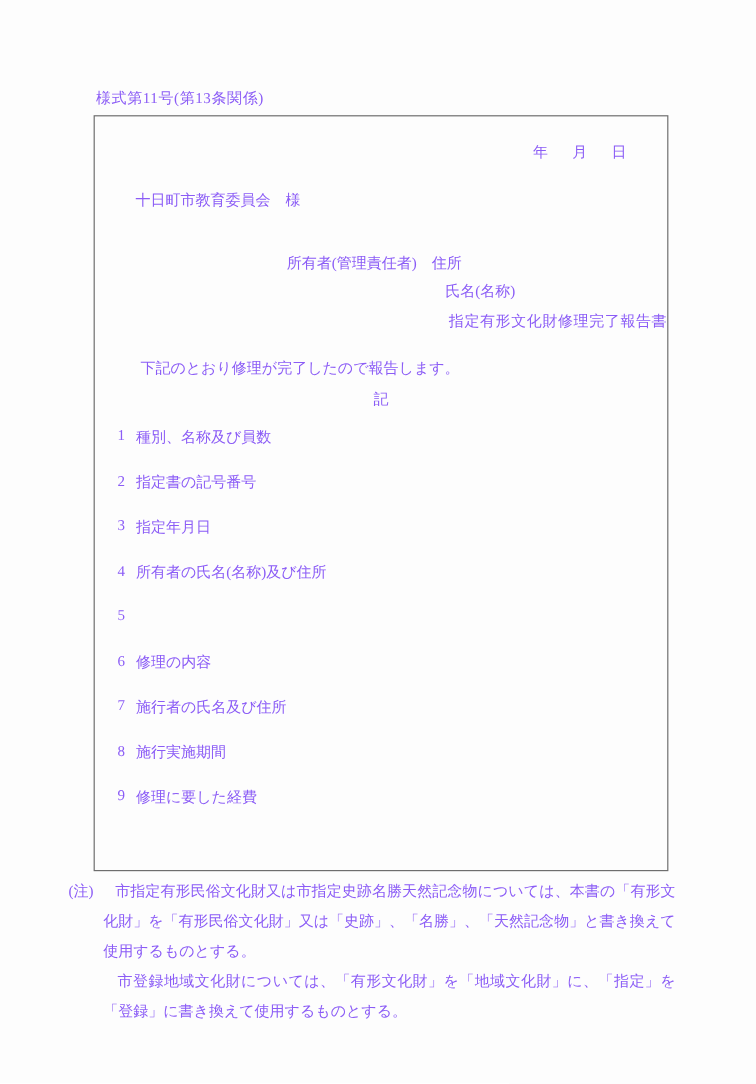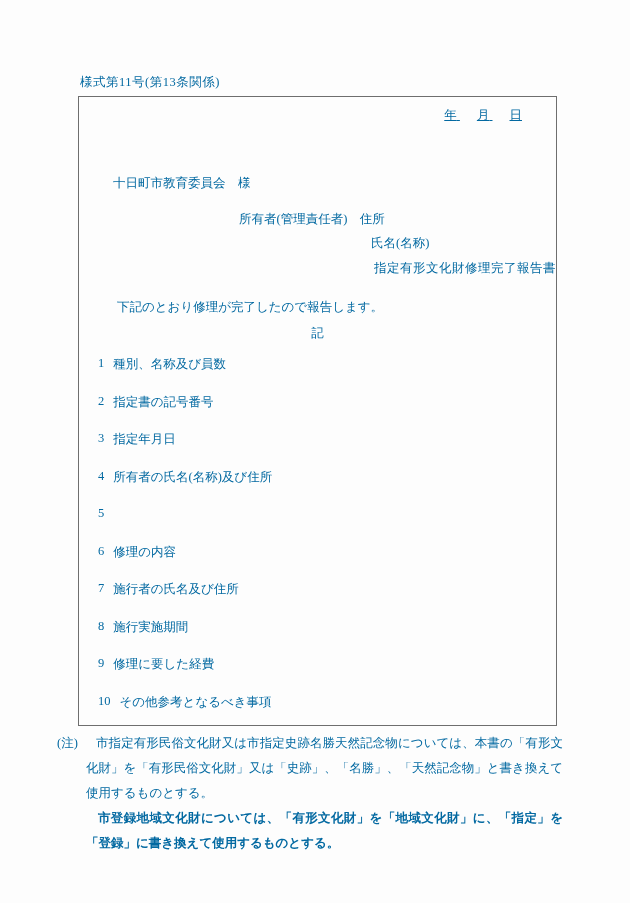--- a/index.html
+++ b/index.html
@@ -6,55 +6,53 @@
     margin: 0;
     padding: 0;
     background: #ffffff;
   }
   .page {
     position: relative;
     width: 630px;
     height: 903px;
     background: #fdfdfd;
     font-family: "Liberation Serif", "DejaVu Serif", serif;
-    color: #0369a1;
+    color: #8b5cf6;
     font-size: 12.5px;
     overflow: hidden;
   }
   .form-label {
     position: absolute;
     left: 80px;
     top: 74px;
     letter-spacing: 0.5px;
   }
   .frame {
     position: absolute;
     left: 78px;
     top: 96px;
     width: 477px;
     height: 628px;
     border: 1px solid #6e6e6e;
     background: #fdfdfd;
   }
   .date-line {
     position: absolute;
-    top: 10px;
+    top: 22px;
     right: 34px;
     white-space: nowrap;
-    text-decoration: underline;
   }
   .date-line span + span {
     margin-left: 17px;
   }
   .addressee {
     position: absolute;
     left: 34px;
     top: 62px;
     white-space: nowrap;
-    margin-top: 16px;
   }
   .owner-line {
     position: absolute;
     left: 160px;
     top: 114px;
     white-space: nowrap;
   }
   .name-line {
     position: absolute;
     left: 292px;
@@ -111,21 +109,20 @@
   }
   .note-para {
     margin: 0 15px 0 29px;
     text-align: justify;
   }
   .note-para.p1 {
     text-indent: 10px;
   }
   .note-para.p2 {
     text-indent: 12px;
-    font-weight: bold;
   }
 </style>
 </head>
 <body>
 
 <div class="page">
 
   <div class="form-label">様式第11号(第13条関係)</div>
 
   <div class="frame">
@@ -177,24 +174,20 @@
         <span class="item-label">施行者の氏名及び住所</span>
       </div>
       <div class="item-row">
         <span class="item-no">8</span>
         <span class="item-label">施行実施期間</span>
       </div>
       <div class="item-row">
         <span class="item-no">9</span>
         <span class="item-label">修理に要した経費</span>
       </div>
-      <div class="item-row">
-        <span class="item-no">10</span>
-        <span class="item-label">その他参考となるべき事項</span>
-      </div>
     </div>
 
   </div>
 
   <div class="note">
     <span class="note-marker">(注)</span>
     <p class="note-para p1">市指定有形民俗文化財又は市指定史跡名勝天然記念物については、本書の「有形文化財」を「有形民俗文化財」又は「史跡」、「名勝」、「天然記念物」と書き換えて使用するものとする。</p>
     <p class="note-para p2">市登録地域文化財については、「有形文化財」を「地域文化財」に、「指定」を「登録」に書き換えて使用するものとする。</p>
   </div>
 

